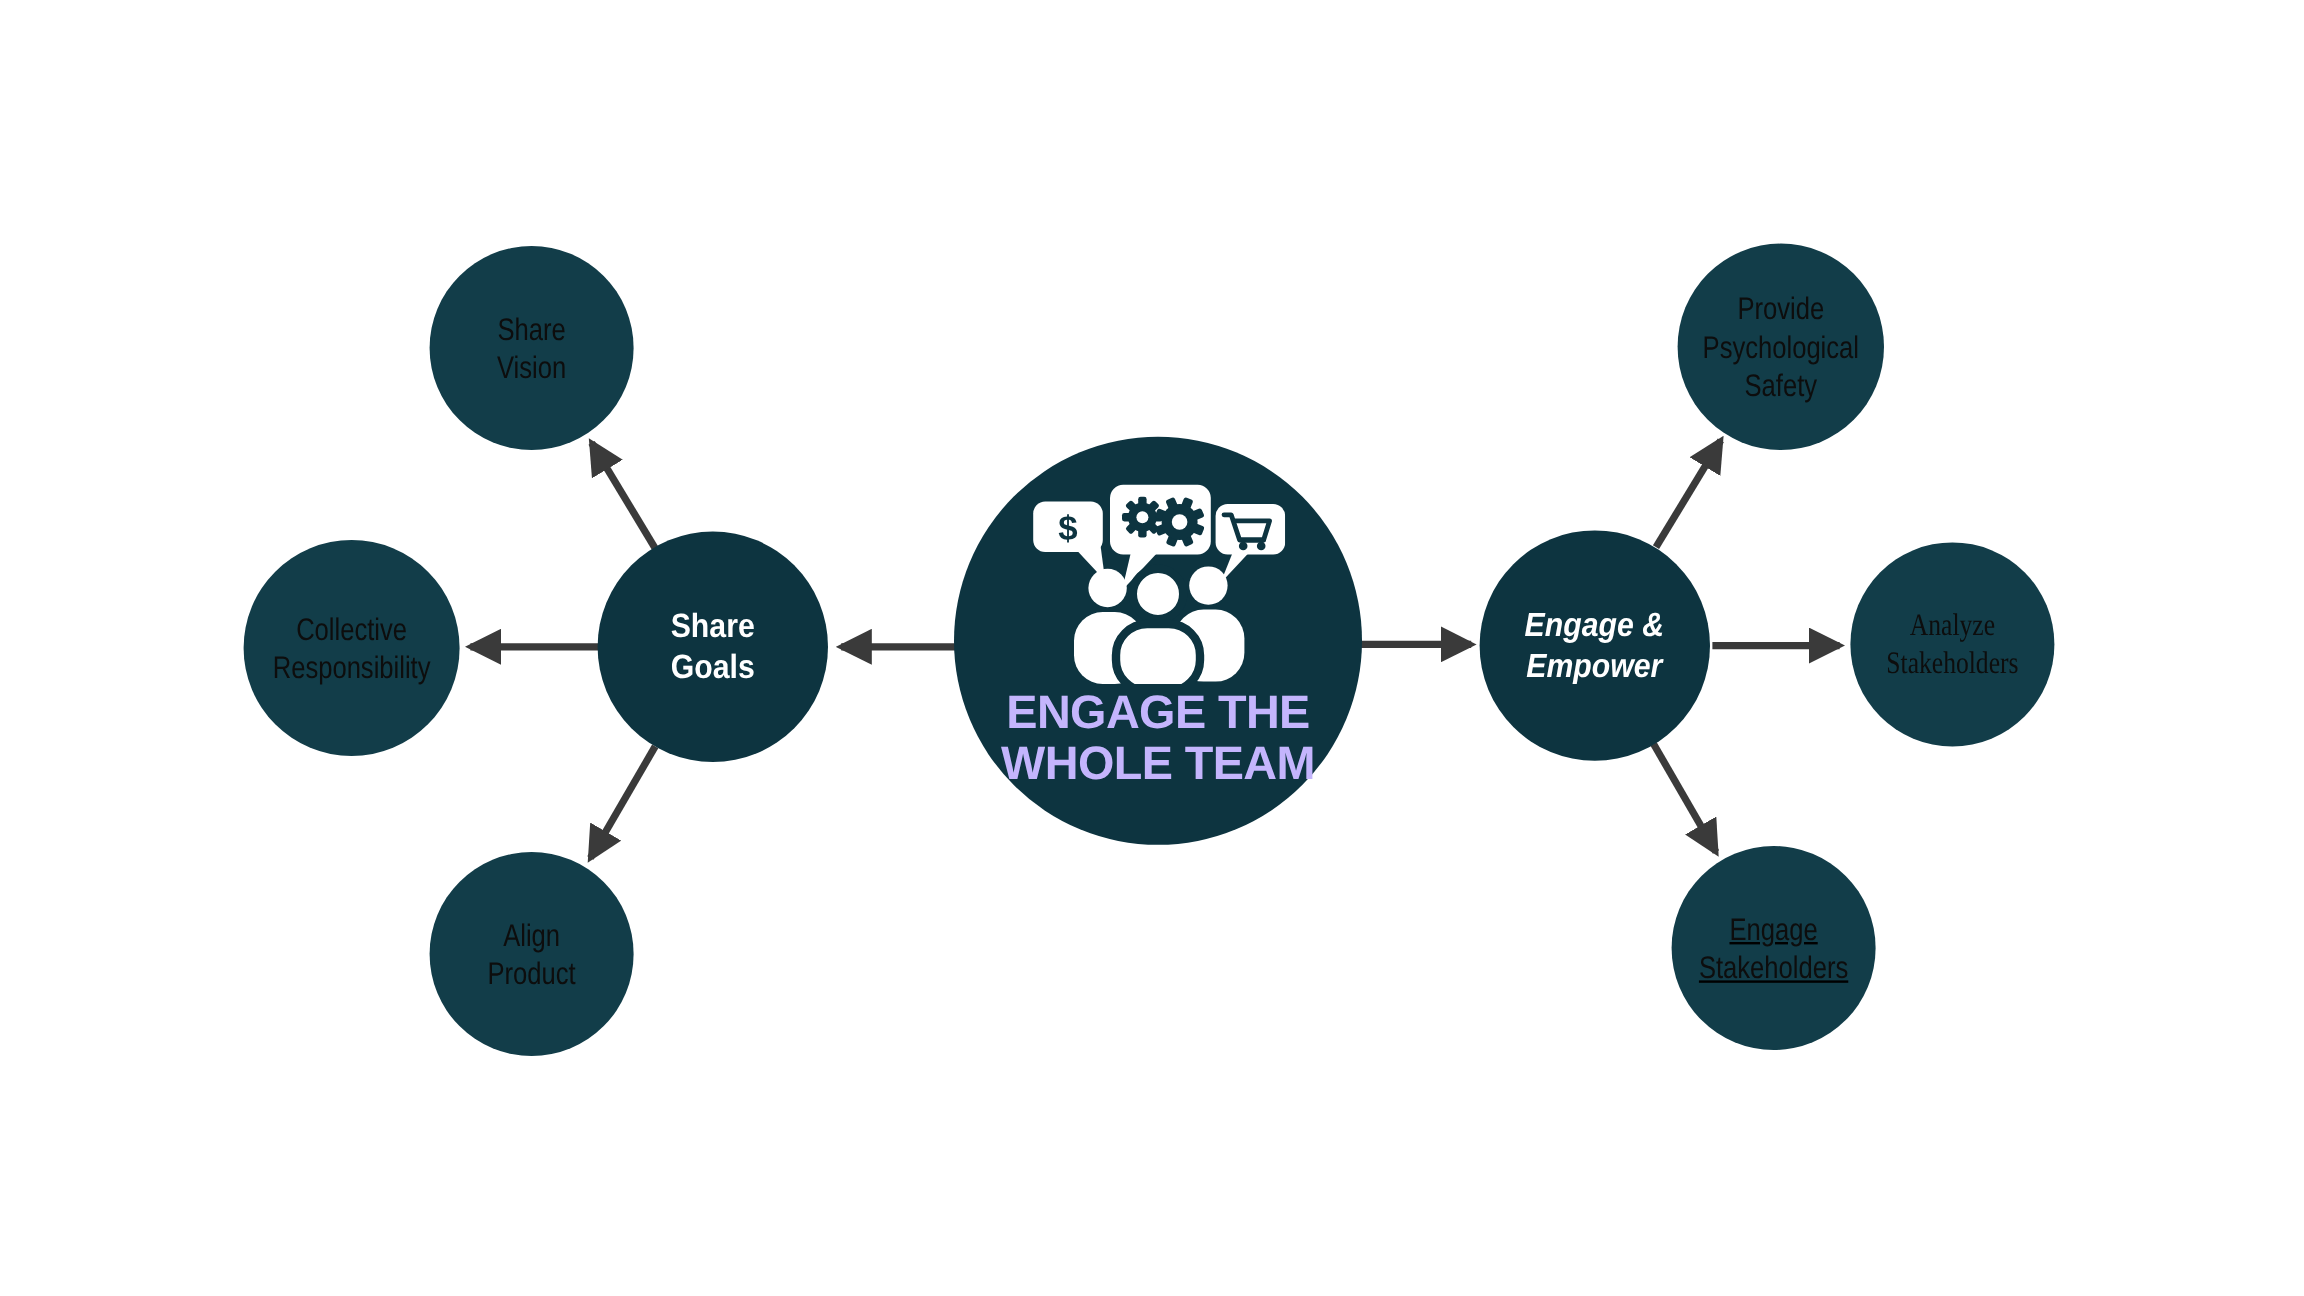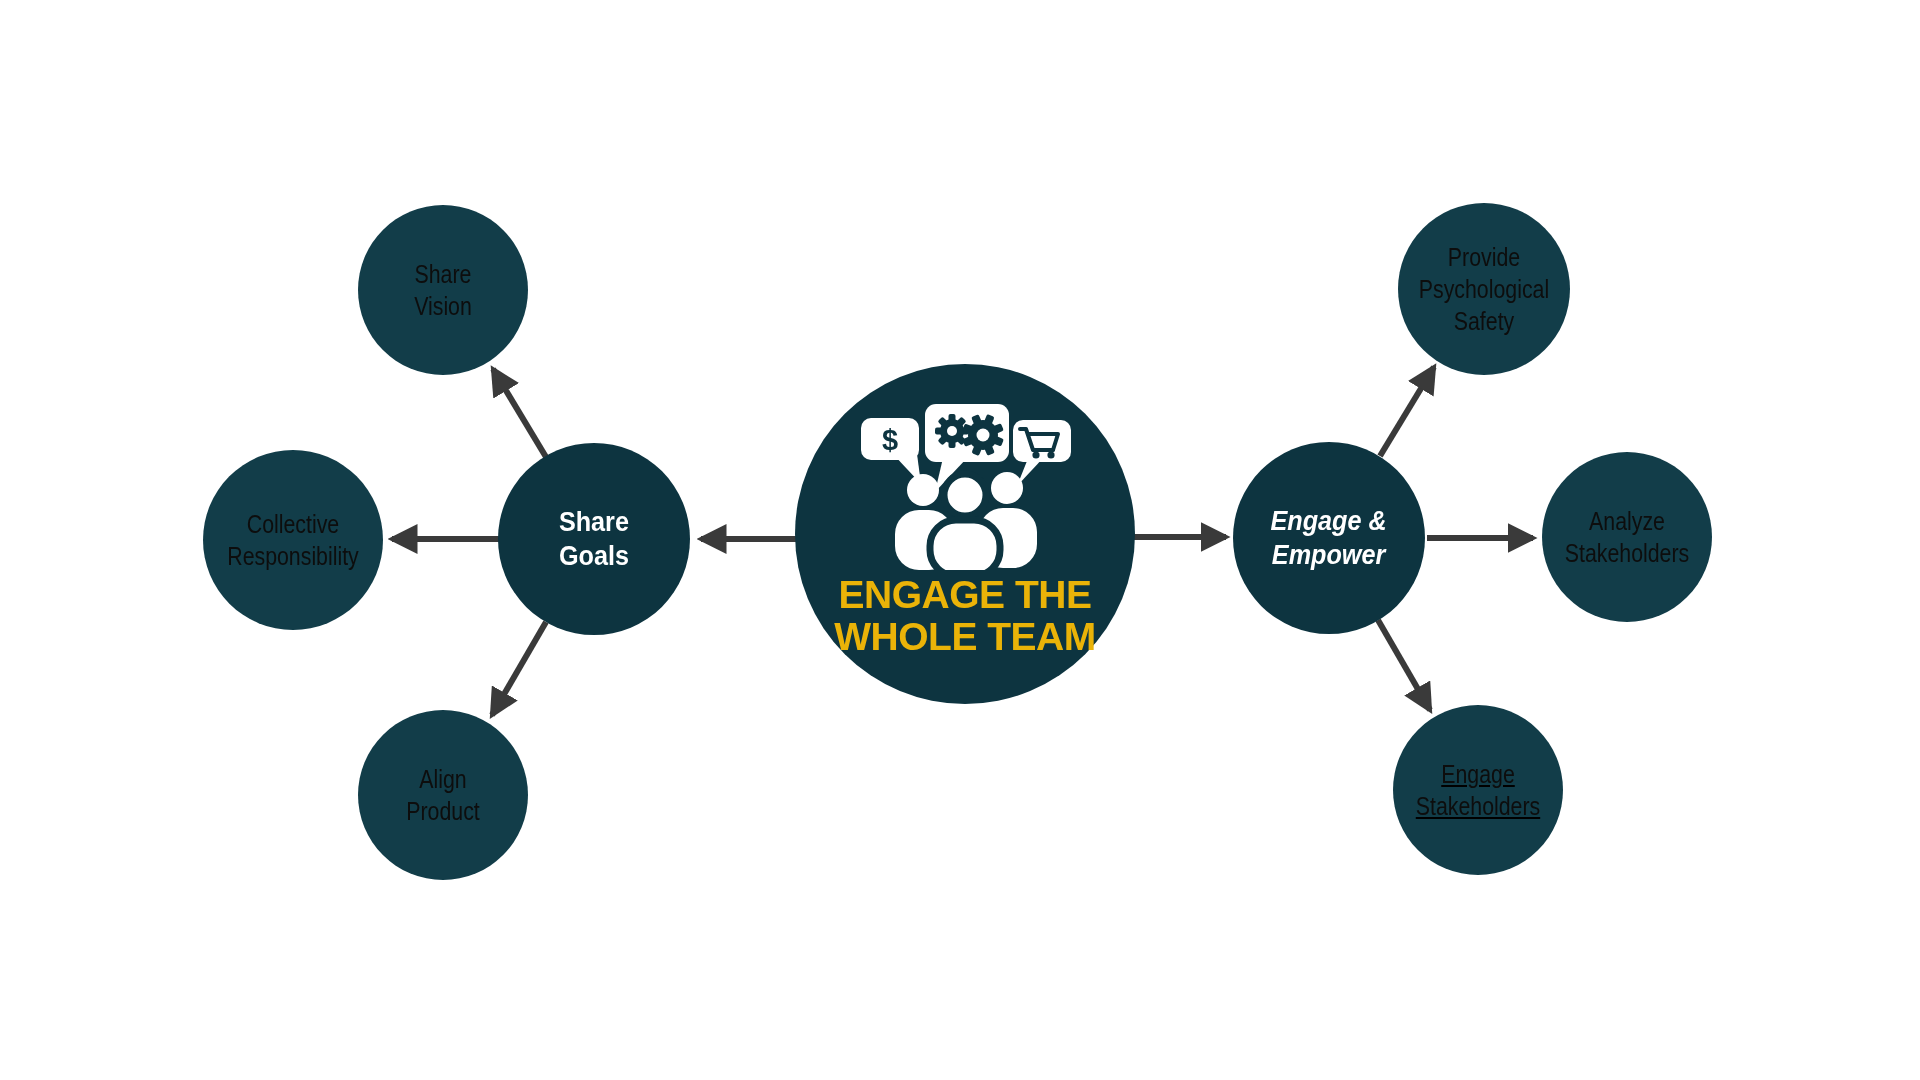--- a/index.html
+++ b/index.html
@@ -20,21 +20,21 @@
     text-align:center;
     box-sizing:border-box;
   }
   .node.primary{background:#0d3440;}
   .node.secondary{background:#123d49;}
 
   
   #center-node{left:795px;top:364px;width:340px;height:340px;justify-content:flex-start;padding-top:34px;}
   .center-title{
     margin-top:4px;
-    color:#eab308;
+    color:#c4b5fd;
     font-weight:700;
     font-size:39px;
     line-height:42px;
     letter-spacing:-0.5px;
     white-space:pre-line;
   }
   
   .hub-label{
     color:#ffffff;
     font-weight:700;
@@ -55,21 +55,21 @@
     line-height:32px;
     white-space:pre-line;
     transform:scaleX(0.82);
     transform-origin:center;
     width:200px;
   }
   #sat-share-vision{left:358px;top:205px;width:170px;height:170px;}
   #sat-collective-responsibility{left:203px;top:450px;width:180px;height:180px;}
   #sat-align-product{left:358px;top:710px;width:170px;height:170px;}
   #sat-provide-psychological-safety{left:1398px;top:203px;width:172px;height:172px;text-align:center;}
-  #sat-analyze-stakeholders{left:1542px;top:452px;width:170px;height:170px;}
+  #sat-analyze-stakeholders{left:1542px;top:452px;width:170px;height:170px;font-family:Liberation Serif, serif;}
   #sat-engage-stakeholders{left:1393px;top:705px;width:170px;height:170px;text-decoration:underline;}
 
   #arrow-layer{
     position:absolute;left:0;top:0;width:1920px;height:1080px;
     pointer-events:none;
   }
   #arrow-layer path.link{
     stroke:#3a3a3a;
     stroke-width:6;
     fill:none;

